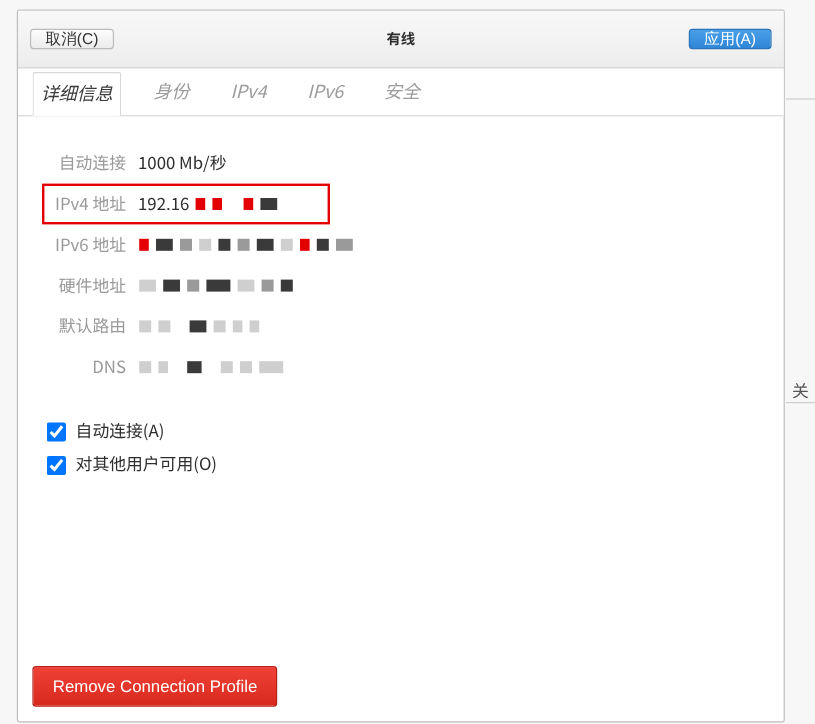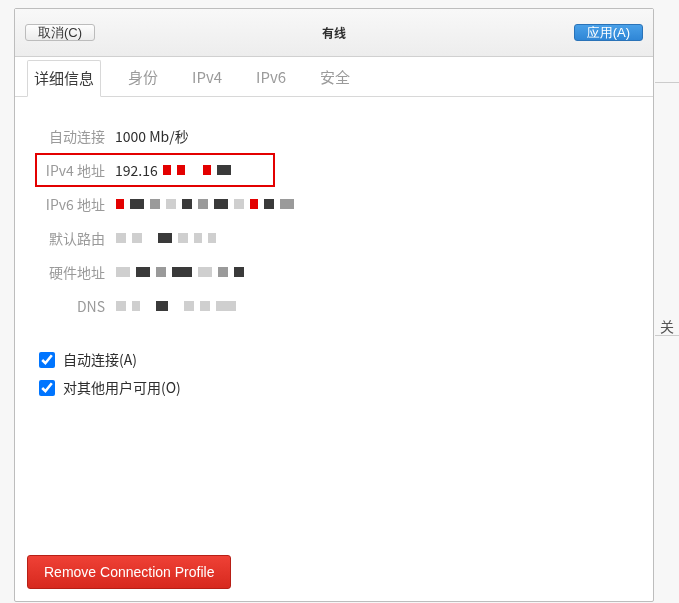--- a/index.html
+++ b/index.html
@@ -80,20 +80,21 @@
     gap: 20px;
     background: #fff;
   }
   .tab {
     padding: 6px 6px 8px 6px;
     color: #9b9b9b;
     font-size: 15px;
     cursor: pointer;
     border: 1px solid transparent;
     position: relative;
+    font-style: italic;
   }
   .tab.active {
     color: #3a3a3a;
     border: 1px solid #d8d8d8;
     border-bottom: 1px solid #fff;
     background: #fff;
     border-radius: 2px 2px 0 0;
     margin-bottom: -1px;
   }
   .content {
@@ -217,46 +218,46 @@
           <span class="cb g" style="width:10px"></span>
         <span class="cb k" style="width:14px"></span>
           <span class="cb lg" style="width:10px"></span>
         <span class="cb r" style="width:8px"></span>
           <span class="cb k" style="width:10px"></span>
         <span class="cb g" style="width:14px"></span>
       </div>
     </div>
 
     <div class="info-row">
-      <div class="info-label">默认路由</div>
-      <div class="info-value">
-        <span class="cb lg" style="width:10px"></span>
-          <span class="cb lg" style="width:10px"></span>
-        <span style="width:6px"></span>
-        <span class="cb k" style="width:14px"></span>
-          <span class="cb lg" style="width:10px"></span>
-        <span class="cb lg" style="width:8px"></span>
-          <span class="cb lg" style="width:8px"></span>
-      </div>
-    </div>
-
-    <div class="info-row">
       <div class="info-label">硬件地址</div>
       <div class="info-value">
         <span class="cb lg" style="width:14px"></span>
           <span class="cb k" style="width:14px"></span>
         <span class="cb g" style="width:10px"></span>
           <span class="cb k" style="width:20px"></span>
         <span class="cb lg" style="width:14px"></span>
           <span class="cb g" style="width:10px"></span>
         <span class="cb k" style="width:10px"></span>
       </div>
     </div>
 
     <div class="info-row">
+      <div class="info-label">默认路由</div>
+      <div class="info-value">
+        <span class="cb lg" style="width:10px"></span>
+          <span class="cb lg" style="width:10px"></span>
+        <span style="width:6px"></span>
+        <span class="cb k" style="width:14px"></span>
+          <span class="cb lg" style="width:10px"></span>
+        <span class="cb lg" style="width:8px"></span>
+          <span class="cb lg" style="width:8px"></span>
+      </div>
+    </div>
+
+    <div class="info-row">
       <div class="info-label">DNS</div>
       <div class="info-value">
         <span class="cb lg" style="width:10px"></span>
           <span class="cb lg" style="width:8px"></span>
         <span style="width:6px"></span>
         <span class="cb k" style="width:12px"></span>
         <span style="width:6px"></span>
         <span class="cb lg" style="width:10px"></span>
           <span class="cb lg" style="width:10px"></span>
         <span class="cb lg" style="width:20px"></span>

